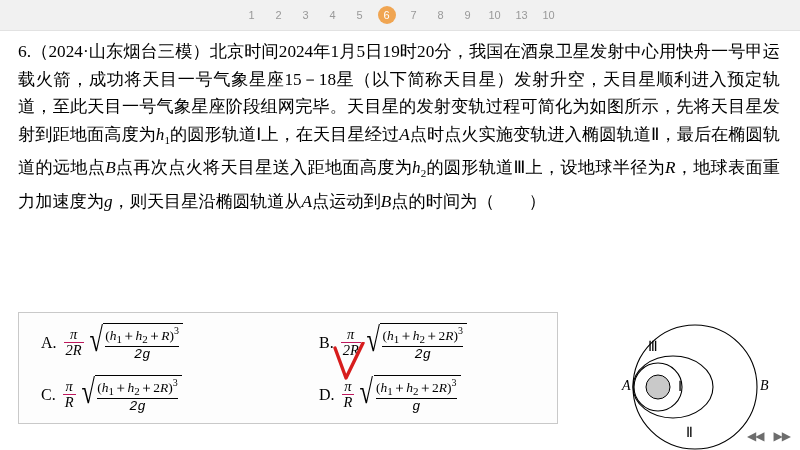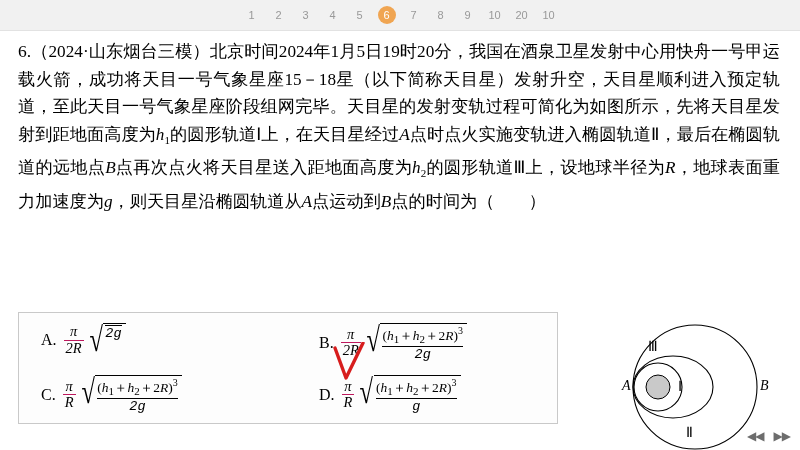--- a/index.html
+++ b/index.html
@@ -206,41 +206,42 @@
     <div class="pager-item">1</div>
     <div class="pager-item">2</div>
     <div class="pager-item">3</div>
     <div class="pager-item">4</div>
     <div class="pager-item">5</div>
     <div class="pager-item active">6</div>
     <div class="pager-item">7</div>
     <div class="pager-item">8</div>
     <div class="pager-item">9</div>
     <div class="pager-item">10</div>
-    <div class="pager-item">20</div>
+    <div class="pager-item">13</div>
     <div class="pager-item">10</div>
   </div>
 
   <div class="content">
 
     <div class="qbody">
       <span class="qnum">6.</span><span>（2024·山东烟台三模）北京时间2024年1月5日19时20分，我国在酒泉</span><span>卫星发射中心用快舟一号甲运载火箭，成功将天目一号气象星座15－18</span><span>星（以下简称天目星）发射升空，天目星顺利进入预定轨道，至此天目</span><span>一号气象星座阶段组网完毕。天目星的发射变轨过程可简化为如图所</span><span>示，先将天目星发射到距地面高度为</span><span class="it">h</span><span class="sub">1</span><span>的圆形轨道Ⅰ上，在天目星经过</span><span class="it">A</span><span>点时点火实施变轨进入椭圆轨道Ⅱ，最后在椭圆轨道的远地点</span><span class="it">B</span><span>点再次</span><span>点火将天目星送入距地面高度为</span><span class="it">h</span><span class="sub">2</span><span>的圆形轨道Ⅲ上，设地球半径为</span><span class="it">R</span><span>，</span><span>地球表面重力加速度为</span><span class="it">g</span><span>，则天目星沿椭圆轨道从</span><span class="it">A</span><span>点运动到</span><span class="it">B</span><span>点的时间</span><span>为（　　）</span>
     </div>
 
     <div class="options">
 
       <div class="opt-row opt-a">
         <span class="opt-label">A.</span>
         <span class="frac">
           <span class="num">π</span>
           <span class="den">2R</span>
         </span>
         <span class="sqrt">
           <span class="sqrt-sign">√</span>
           <span class="sqrt-body">
+            <span class="num">(<span class="it">h</span><span class="sub">1</span>＋<span class="it">h</span><span class="sub">2</span>＋<span class="it">R</span>)<span class="sup">3</span></span>
             <span class="den">2g</span>
           </span>
         </span>
       </div>
 
       <div class="opt-row opt-b">
         <span class="opt-label">B.</span>
         <span class="frac">
           <span class="num">π</span>
           <span class="den">2R</span>

